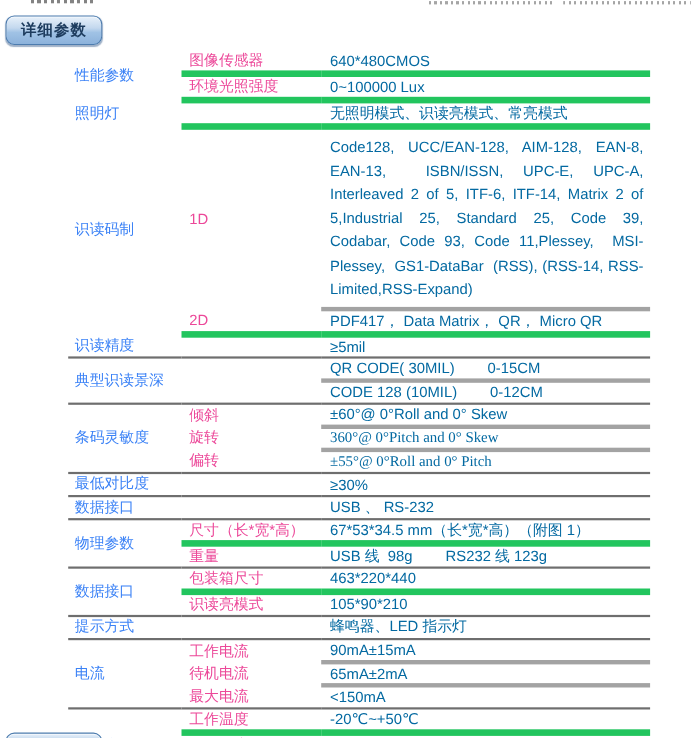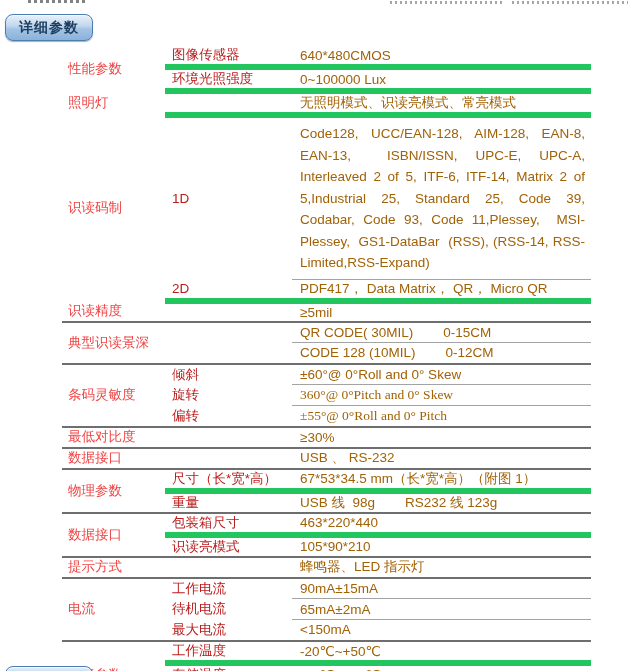--- a/index.html
+++ b/index.html
@@ -57,34 +57,34 @@
     border-collapse:collapse;
     table-layout:fixed;
   }
   table.spec td {
     height:21px;
     vertical-align:middle;
     font-size:13.5px;
     white-space:pre-wrap;
     overflow:hidden;
   }
-  td.c1 { color:#ef4444; padding-left:6px; }
-  td.c2 { color:#b91c1c; padding-left:7px; }
-  td.c3 { color:#a16207; padding-left:8px; padding-right:6px; }
+  td.c1 { color:#3b82f6; padding-left:6px; }
+  td.c2 { color:#ec4899; padding-left:7px; }
+  td.c3 { color:#0369a1; padding-left:8px; padding-right:6px; }
   td.c1, td.c2 { font-weight:500; }
   td.serif { font-family:"Liberation Serif","DejaVu Serif",serif; font-size:14px;margin-top:28px; }
   td.just {
     white-space:normal;
     text-align:justify;
     line-height:21.5px;
     padding-top:5px; padding-bottom:5px;
   }
   tr.full > td { border-top:2px solid #6e6e6e; }
   tr.from2 > td.c2, tr.from2 > td.c3 { border-top:6px solid #22c55e; }
-  tr.from3 > td.c3 { border-top:1px solid #a3a3a3; }
+  tr.from3 > td.c3 { border-top:4px solid #a3a3a3; }
   td.bb { border-bottom:2px solid #6e6e6e; }
 </style>
 </head>
 <body>
 
 <div class="clip-frag" style="left:28px; width:60px;"></div>
 <div class="clip-frag light" style="left:390px; width:112px; top:1px;"></div>
 <div class="clip-frag light" style="left:512px; width:116px; top:1px;"></div>
 
 <div class="blue-btn">详细参数</div>

